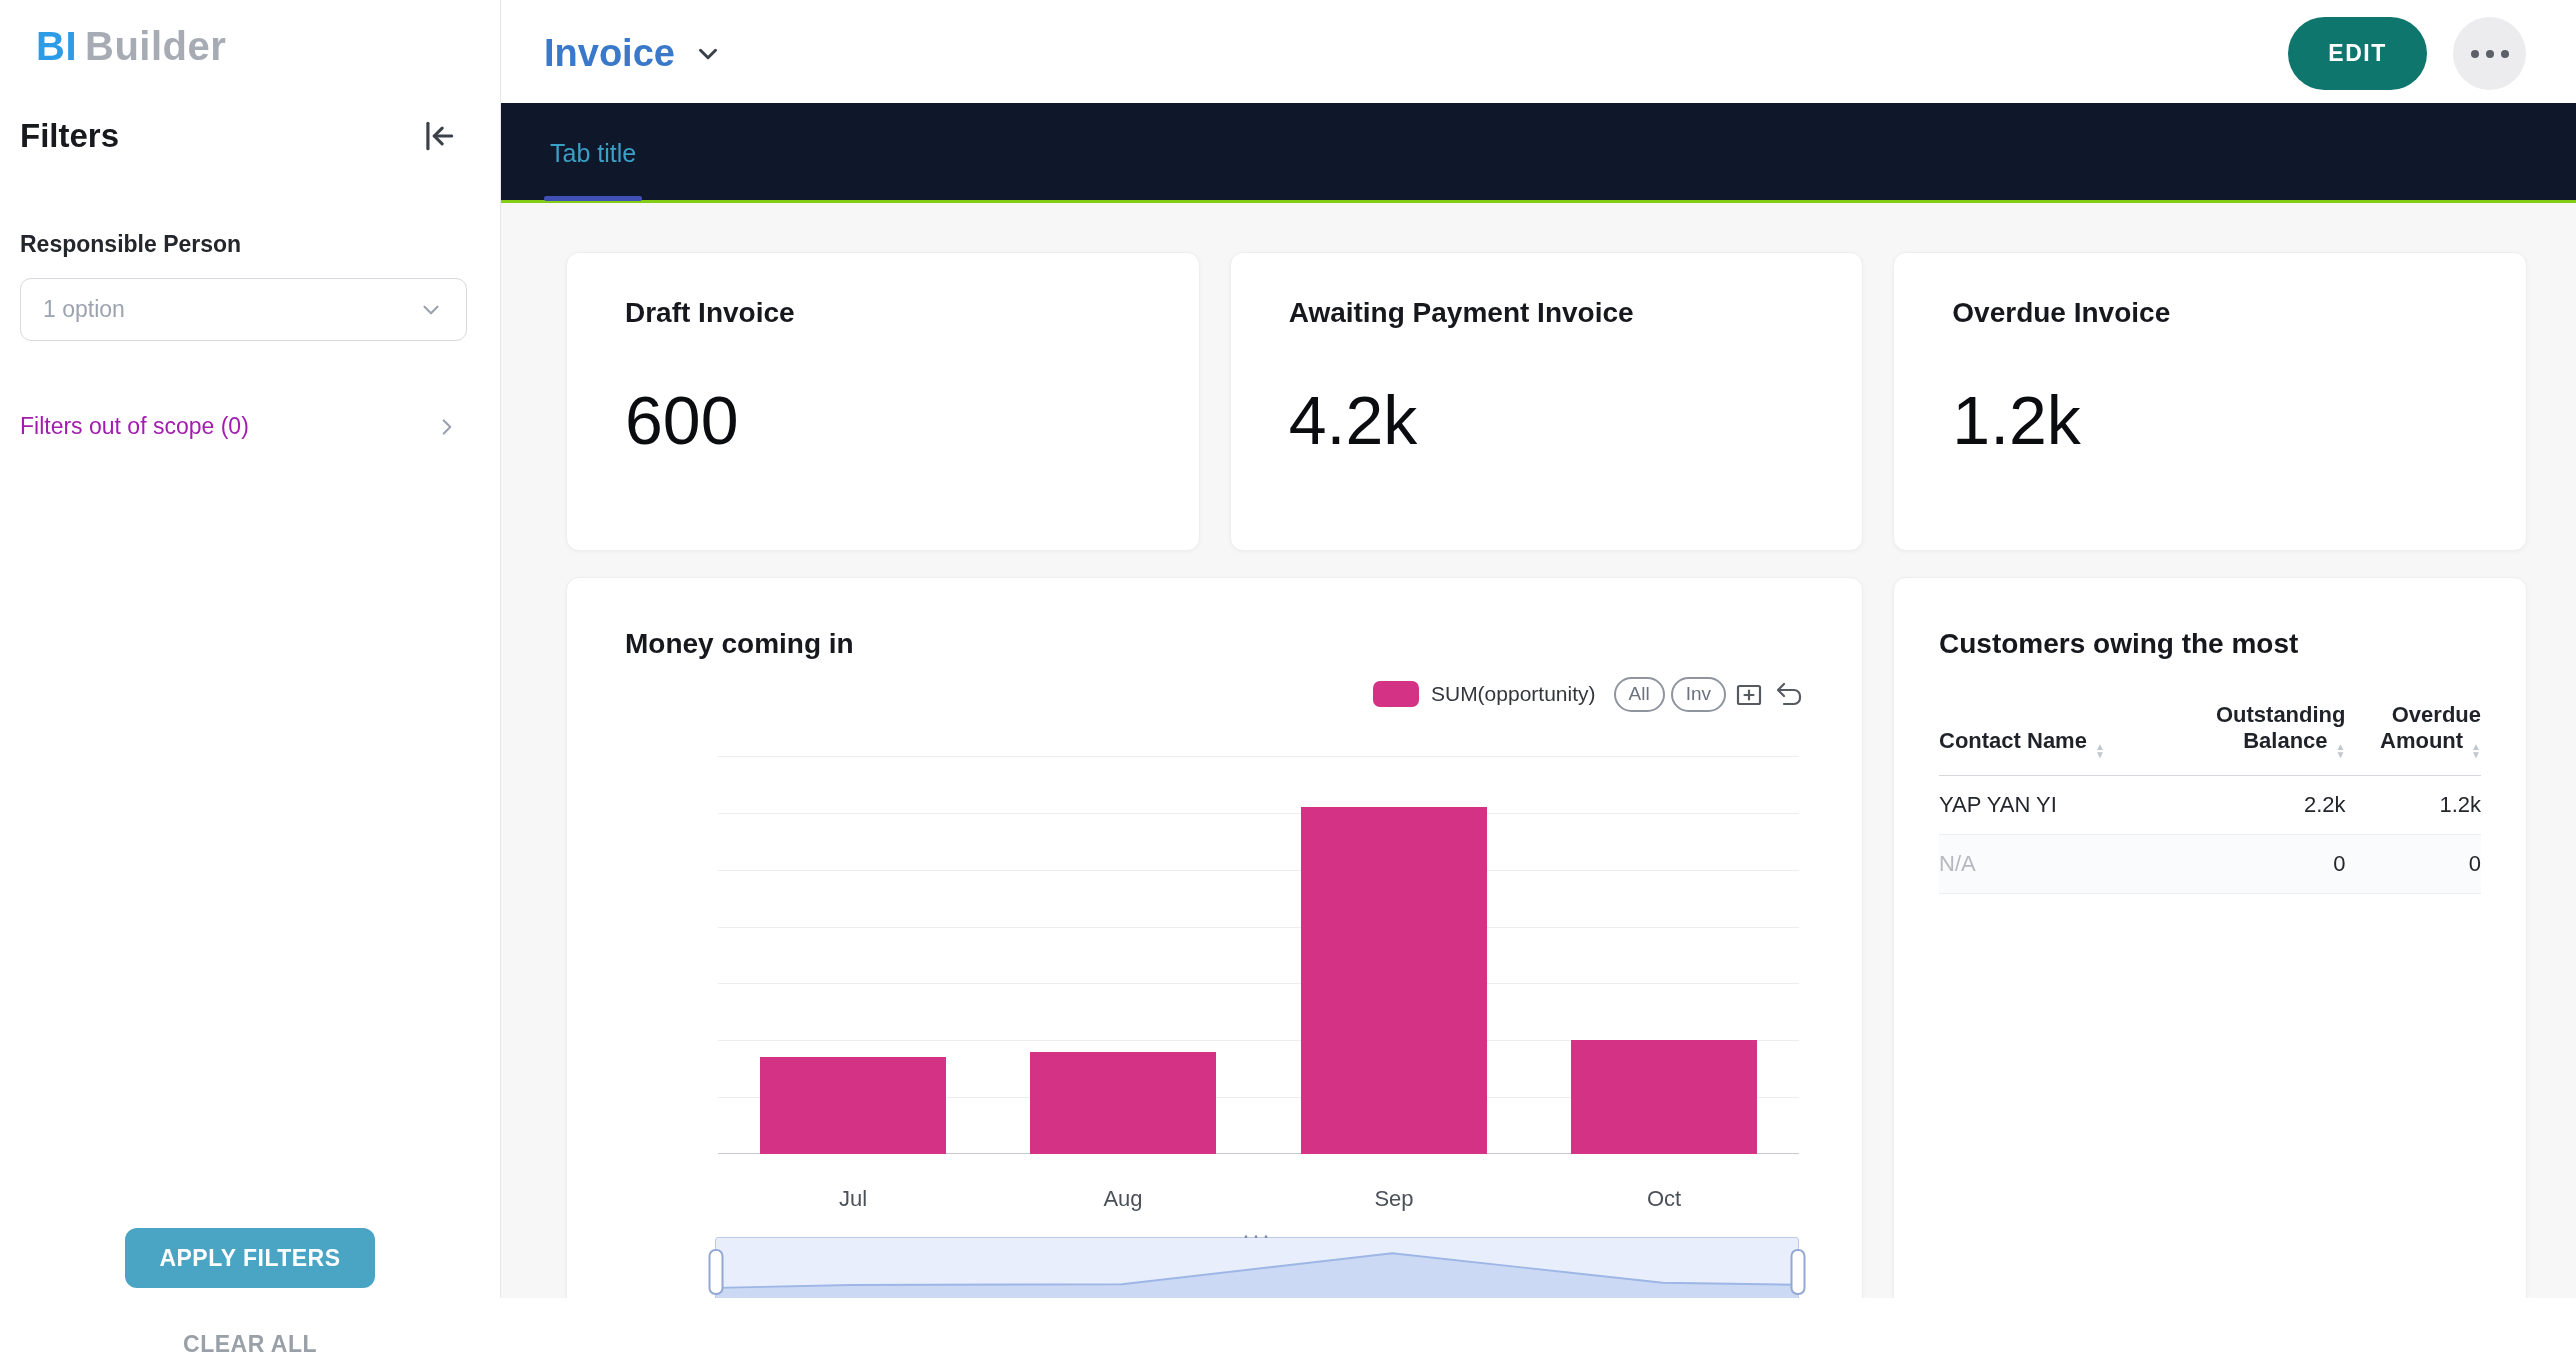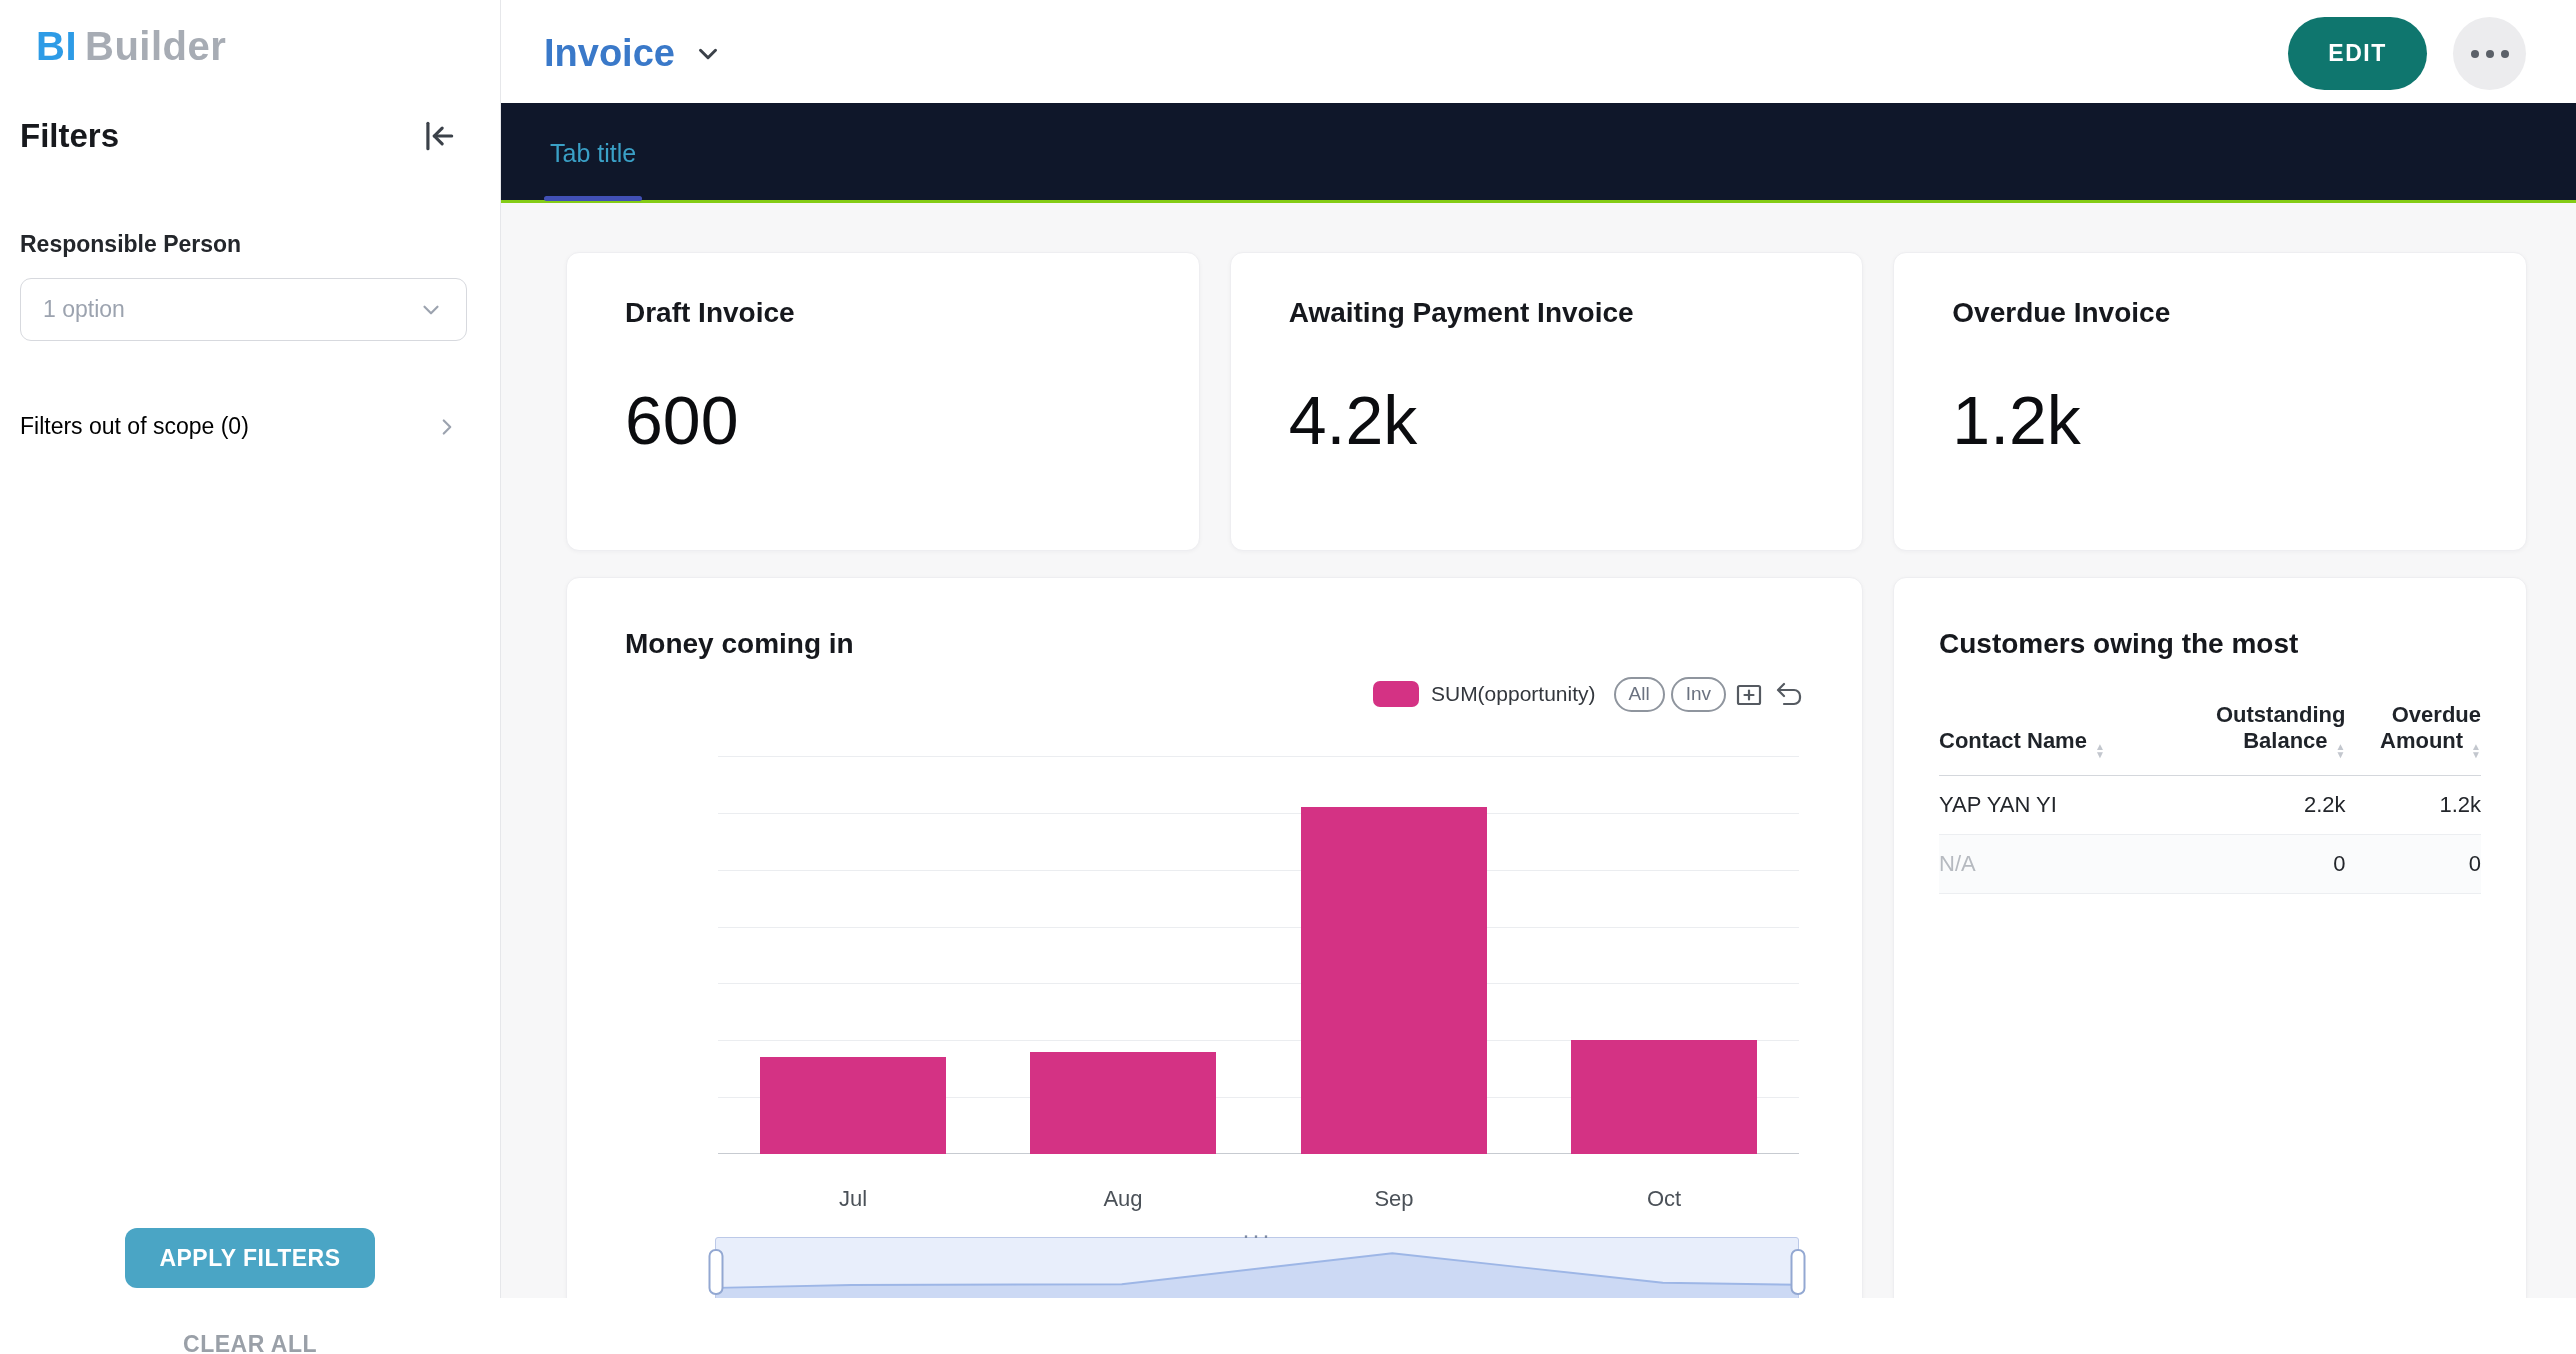--- a/index.html
+++ b/index.html
@@ -30,21 +30,21 @@
 
   .rp-label { margin:76px 20px 0 20px; font-size:23px; font-weight:700; color:#23262b; }
   .select {
     margin:20px 33px 0 20px; height:63px;
     border:1px solid #d7d9de; border-radius:11px; background:#fff;
     display:flex; align-items:center; justify-content:space-between;
     padding:0 22px; color:#9ca3af; font-size:23px; cursor:pointer;
   }
   .scope-row {
     margin:72px 40px 0 20px; display:flex; justify-content:space-between;
-    align-items:center; color:#000000; font-size:23px; cursor:pointer;
+    align-items:center; color:#a21caf; font-size:23px; cursor:pointer;
   }
   .apply-btn {
     position:absolute; top:1228px; left:50%; transform:translateX(-50%);
     width:250px; height:60px; border:none; border-radius:12px;
     background:#4aa5c5; color:#fff; font-family:inherit;
     font-size:23px; font-weight:700; letter-spacing:0.5px; cursor:pointer;
   }
   .clear-all {
     position:absolute; top:1331px; left:0; width:100%; text-align:center;
     color:#9aa0a8; font-size:23px; font-weight:700; letter-spacing:0.5px; cursor:pointer;

